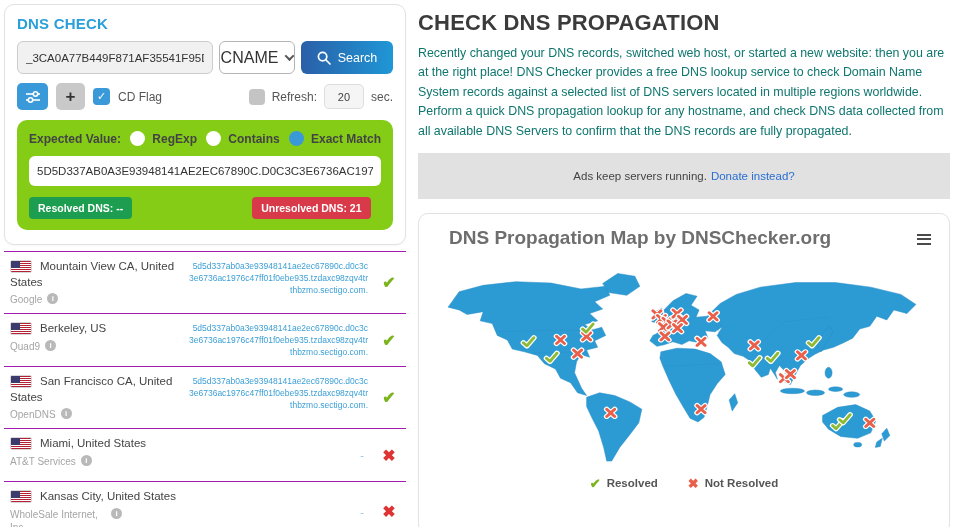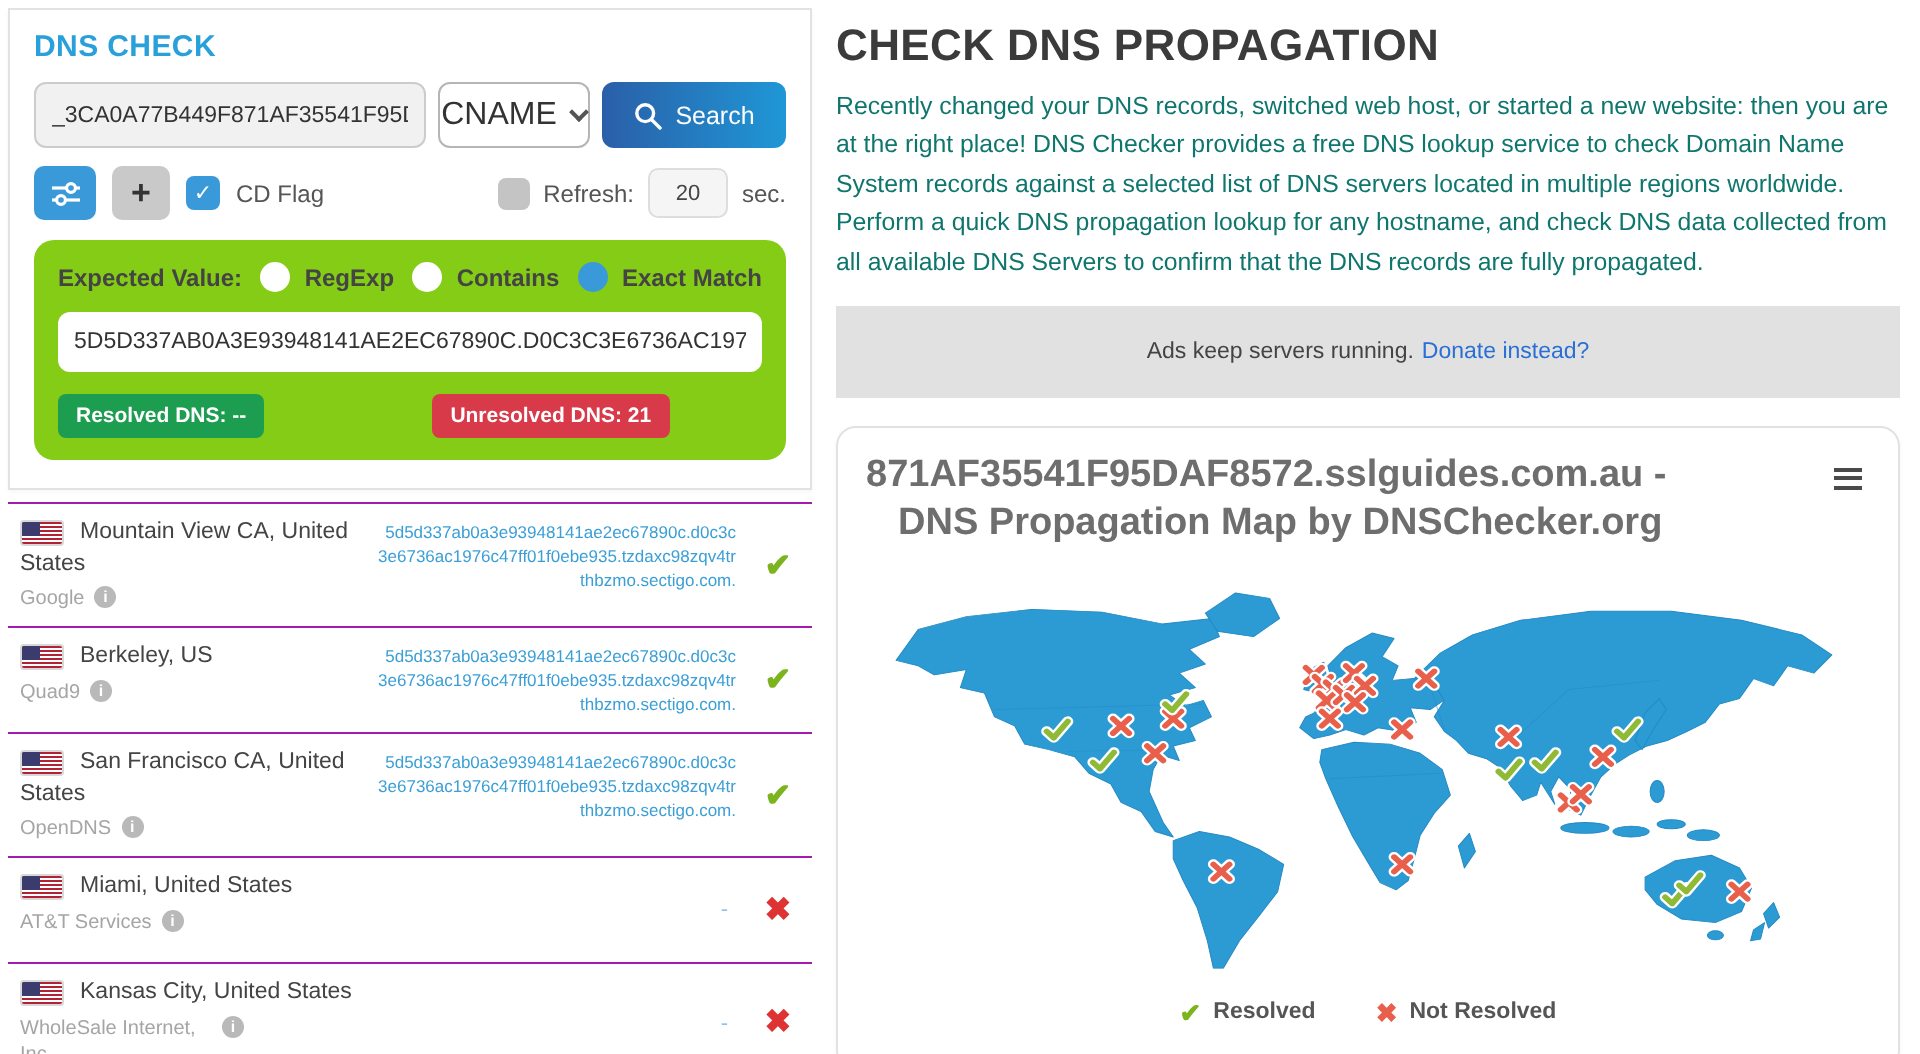--- a/index.html
+++ b/index.html
@@ -2,21 +2,21 @@
 <html><head>
 <meta charset="utf-8">
 <style>
   * { box-sizing: border-box; margin: 0; padding: 0; }
   html,body { width:960px; height:527px; overflow:hidden; background:#fff;
     font-family:"Liberation Sans", sans-serif; }
   body { display:flex; }
 
   
   .left-col { width:408px; flex:0 0 408px; padding:4px 2px 0 4px; }
-  .panel-card { border:1px solid #e2e2e2; border-radius:0; padding:10px 12px 14px;
+  .panel-card { border:1px solid #e2e2e2; border-radius:10px; padding:10px 12px 14px;
     box-shadow:0 1px 2px rgba(0,0,0,.04); background:#fff; }
   .panel-title { color:#2aa0da; font-size:15px; font-weight:bold; letter-spacing:.2px; }
 
   .search-row { display:flex; gap:6px; margin-top:9px; height:33px; }
   .search-input { flex:1; min-width:0; border:1px solid #ccc; background:#f1f1f1;
     border-radius:6px; padding:0 8px; font-size:11.5px; color:#333;
     font-family:"Liberation Sans",sans-serif; }
   .rec-select { width:76px; border:1px solid #b5b5b5; border-radius:6px; background:#fff;
     display:flex; align-items:center; justify-content:center; gap:8px; font-size:16px;
     color:#333; cursor:pointer; }
@@ -47,21 +47,21 @@
   .radio-opt { display:flex; align-items:center; gap:7px; cursor:pointer; }
   .radio { width:15px; height:15px; border-radius:50%; background:#fff; }
   .radio.checked { background:#3a99d8; }
   .radio-label { font-size:12px; color:#444; font-weight:600; }
   .exp-input { width:100%; margin-top:10px; height:30px; border:none; border-radius:6px;
     background:#fff; padding:0 8px; font-size:11.5px; color:#333;
     font-family:"Liberation Sans",sans-serif; }
   .badges { display:flex; margin-top:11px; }
   .badge { color:#fff; font-size:10.5px; font-weight:600; padding:5px 9px; border-radius:4px; }
   .badge.green { background:#1d9d50; }
-  .badge.red { background:#d93a4a; margin-left:84px; }
+  .badge.red { background:#d93a4a; margin-left:120px; }
 
   .server-list { margin-top:6px; }
   .srv-row { display:flex; border-top:1px solid #a21caf; padding:7px 4px 7px 6px; min-height:53px; }
   .srv-left { flex:0 0 177px; }
   .flag { float:left; width:22px; height:13px; margin:1px 8px 0 0; border-radius:2px;
     border:1px solid #d8d8d8; position:relative; overflow:hidden;
     background:repeating-linear-gradient(180deg,#b22234 0 1px,#fff 1px 2px); }
   .flag::after { content:''; position:absolute; left:0; top:0; width:9px; height:7px; background:#3c3b6e; }
   .loc { font-size:11.5px; color:#444; line-height:1.35; }
   .prov { margin-top:3px; display:flex; align-items:flex-start; gap:5px; font-size:10px; color:#a5a5a5; }
@@ -235,21 +235,20 @@
   <h1 class="main-heading">CHECK DNS PROPAGATION</h1>
   <p class="intro">Recently changed your DNS records, switched web host, or started a new website: then you are at the right place! DNS Checker provides a free DNS lookup service to check Domain Name System records against a selected list of DNS servers located in multiple regions worldwide. Perform a quick DNS propagation lookup for any hostname, and check DNS data collected from all available DNS Servers to confirm that the DNS records are fully propagated.</p>
 
   <div class="ads-box">
     <span>Ads keep servers running.</span>
     <a class="donate-link">Donate instead?</a>
   </div>
 
   <div class="map-card">
     <div class="map-title">
-      <div class="l1">871AF35541F95DAF8572.sslguides.com.au -</div>
       <div class="l2">DNS Propagation Map by DNSChecker.org</div>
     </div>
     <div class="hamburger">
         <div></div>
         <div></div>
         <div></div>
       </div>
 
     <div class="map-wrap">
       <svg id="world-map" width="502" height="214" viewBox="0 0 1000 470" preserveAspectRatio="none">

